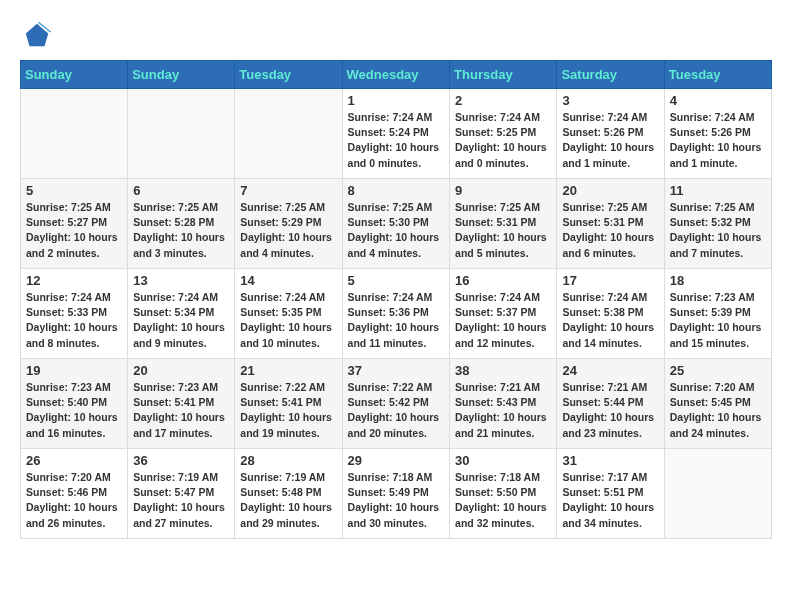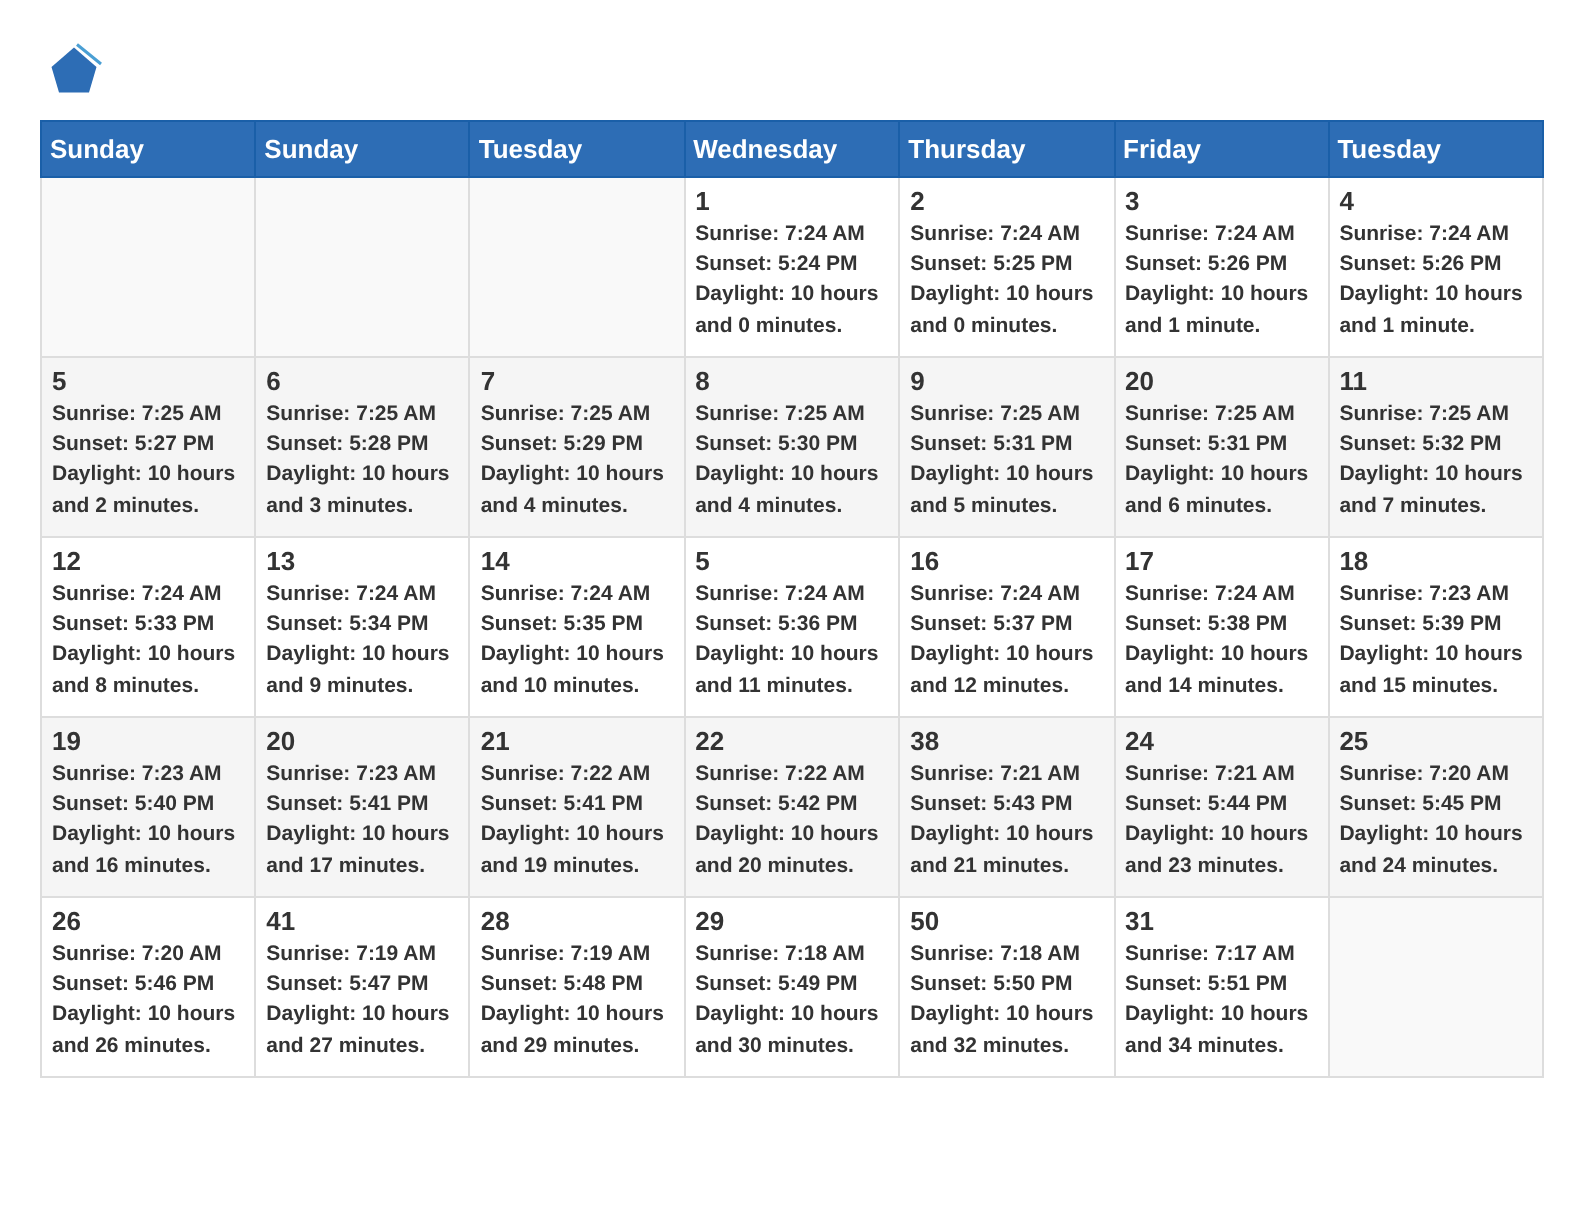--- a/index.html
+++ b/index.html
@@ -46,21 +46,21 @@
     .calendar-subtitle {
       font-size: 14px;
       color: #555;
     }
     table {
       width: 100%;
       border-collapse: collapse;
     }
     thead tr {
       background-color: #2d6db5;
-      color: #ffffff;
+      color: #5eead4;
     }
     thead th {
       padding: 6px 4px;
       font-size: 13px;
       font-weight: bold;
       text-align: left;
       border: 1px solid #1a5fa8;
     }
     tbody tr {
       border-bottom: 1px solid #ccc;
@@ -117,21 +117,21 @@
 </div>
 
 <table>
   <thead>
     <tr>
     <th>Sunday</th>
         <th>Sunday</th>
         <th>Tuesday</th>
         <th>Wednesday</th>
         <th>Thursday</th>
-        <th>Friday</th>
+        <th>Saturday</th>
         <th>Tuesday</th>
       </tr>
   </thead>
   <tbody id="calendar-body">
   <tr>
         <td class="empty-cell"></td>
         <td class="empty-cell"></td>
         <td class="empty-cell"></td>
         <td>
           <div class="day-number">1</div>
@@ -217,21 +217,21 @@
         </td>
         <td>
           <div class="day-number">20</div>
           <div class="day-info">Sunrise: 7:23 AM<br>Sunset: 5:41 PM<br>Daylight: 10 hours and 17 minutes.</div>
         </td>
         <td>
           <div class="day-number">21</div>
           <div class="day-info">Sunrise: 7:22 AM<br>Sunset: 5:41 PM<br>Daylight: 10 hours and 19 minutes.</div>
         </td>
         <td>
-          <div class="day-number">22</div>
+          <div class="day-number">37</div>
           <div class="day-info">Sunrise: 7:22 AM<br>Sunset: 5:42 PM<br>Daylight: 10 hours and 20 minutes.</div>
         </td>
         <td>
           <div class="day-number">38</div>
           <div class="day-info">Sunrise: 7:21 AM<br>Sunset: 5:43 PM<br>Daylight: 10 hours and 21 minutes.</div>
         </td>
         <td>
           <div class="day-number">24</div>
           <div class="day-info">Sunrise: 7:21 AM<br>Sunset: 5:44 PM<br>Daylight: 10 hours and 23 minutes.</div>
         </td>
@@ -239,33 +239,33 @@
           <div class="day-number">25</div>
           <div class="day-info">Sunrise: 7:20 AM<br>Sunset: 5:45 PM<br>Daylight: 10 hours and 24 minutes.</div>
         </td>
       </tr>
       <tr>
         <td>
           <div class="day-number">26</div>
           <div class="day-info">Sunrise: 7:20 AM<br>Sunset: 5:46 PM<br>Daylight: 10 hours and 26 minutes.</div>
         </td>
         <td>
-          <div class="day-number">41</div>
+          <div class="day-number">36</div>
           <div class="day-info">Sunrise: 7:19 AM<br>Sunset: 5:47 PM<br>Daylight: 10 hours and 27 minutes.</div>
         </td>
         <td>
           <div class="day-number">28</div>
           <div class="day-info">Sunrise: 7:19 AM<br>Sunset: 5:48 PM<br>Daylight: 10 hours and 29 minutes.</div>
         </td>
         <td>
           <div class="day-number">29</div>
           <div class="day-info">Sunrise: 7:18 AM<br>Sunset: 5:49 PM<br>Daylight: 10 hours and 30 minutes.</div>
         </td>
         <td>
-          <div class="day-number">50</div>
+          <div class="day-number">30</div>
           <div class="day-info">Sunrise: 7:18 AM<br>Sunset: 5:50 PM<br>Daylight: 10 hours and 32 minutes.</div>
         </td>
         <td>
           <div class="day-number">31</div>
           <div class="day-info">Sunrise: 7:17 AM<br>Sunset: 5:51 PM<br>Daylight: 10 hours and 34 minutes.</div>
         </td>
         <td class="empty-cell"></td>
       </tr>
     </tbody>
 </table>

